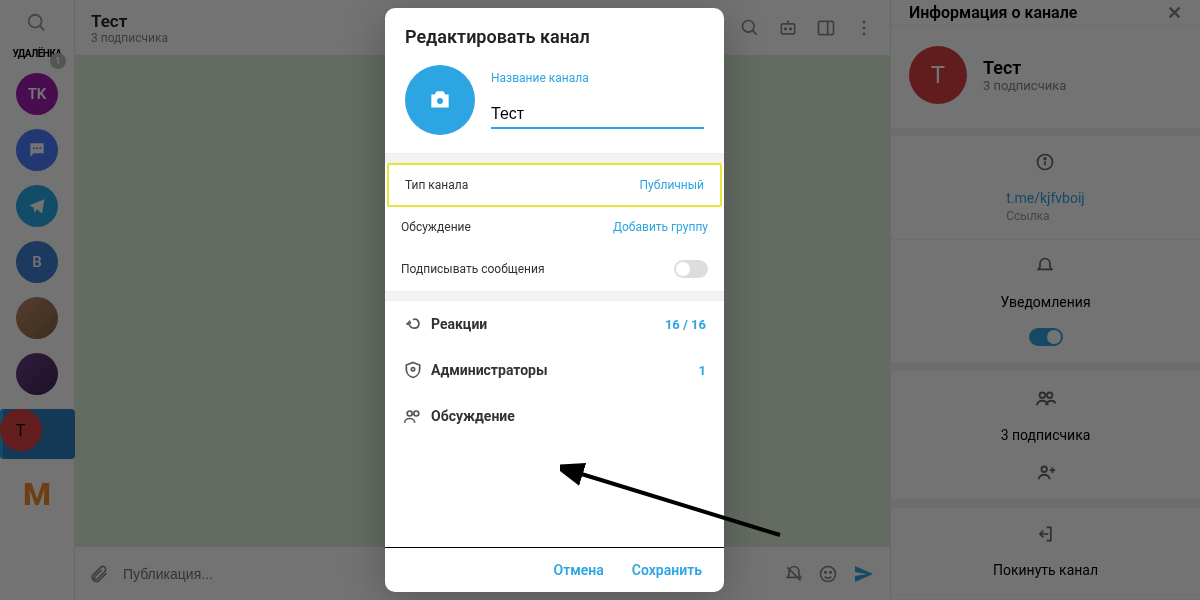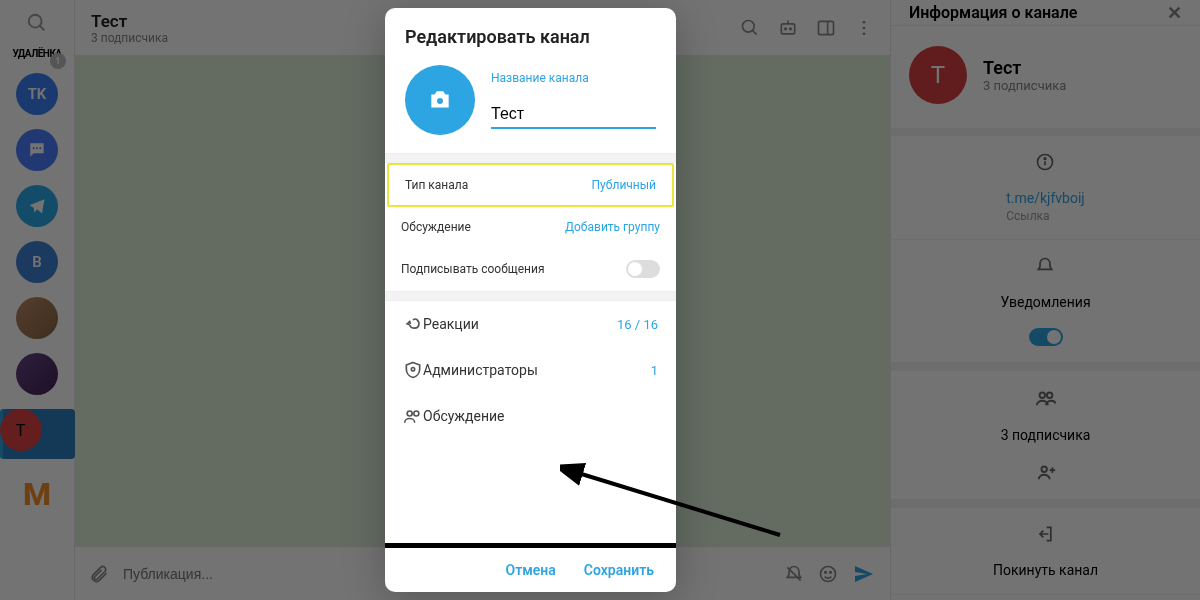--- a/index.html
+++ b/index.html
@@ -3,21 +3,21 @@
   <meta charset="utf-8">
   <style>
     * { box-sizing: border-box; margin: 0; padding: 0; }
     body { font-family: -apple-system, "Segoe UI", Roboto, sans-serif; width: 1200px; height: 600px; overflow: hidden; background: #fff; position: relative; }
     .app { display: flex; height: 600px; }
     .rail { width: 75px; background: #fff; border-right: 1px solid #e6e6e6; display: flex; flex-direction: column; align-items: center; padding-top: 12px; gap: 14px; }
     .search-icon { color: #999; }
     .udalenka { font-size: 10px; font-weight: 700; letter-spacing: -0.5px; position: relative; }
     .udalenka .dot { position: absolute; right: -4px; bottom: -10px; width: 16px; height: 16px; border-radius: 50%; background: #bdbdbd; color: #fff; font-size: 9px; display: flex; align-items: center; justify-content: center; }
     .chip { width: 42px; height: 42px; border-radius: 50%; display: flex; align-items: center; justify-content: center; color: #fff; font-weight: 600; font-size: 15px; }
-    .chip-tk { background: #3b82f6; }
+    .chip-tk { background: #a21caf; }
     .chip-bubble { background: #4d7cff; }
     .chip-tg { background: #2ca8e6; }
     .chip-b { background: #3f7fd6; }
     .chip-img1 { background: linear-gradient(135deg,#b86,#864); }
     .chip-img2 { background: linear-gradient(135deg,#648,#425); }
     .chip-t { background: #e14343; }
     .chip-m { background: transparent; color: #f28c28; border-radius: 0; font-size: 32px; font-weight: 800;}
     .rail .chip-t.active { box-shadow: inset 3px 0 0 #2ea5e3; border-radius: 4px; background: #2a7fc0; width: 75px; height: 50px; }
     .rail .chip-t.active .inner { width:42px; height:42px; border-radius:50%; background:#e14343; display:flex; align-items:center; justify-content:center; }
     .main { flex: 1; display: flex; flex-direction: column; position: relative; }
@@ -39,41 +39,41 @@
     .rp-prof .sb { font-size: 13px; color: #888; }
     .rp-row { display: flex; align-items: center; gap: 18px; padding: 16px 18px; border-bottom: 1px solid #f2f2f2; flex-direction: column; }
     .rp-row .ic { width: 22px; color: #666; }
     .rp-row .tx { flex: 1; font-size: 14px; }
     .rp-row .link-t { color: #2ea5e3; font-size: 14px; }
     .rp-row .sublabel { font-size: 12px; color: #999; margin-top: 3px; }
     .toggle-on { width: 34px; height: 18px; border-radius: 9px; background: #2ea5e3; position: relative; }
     .toggle-on::after { content: ''; position: absolute; right: 2px; top: 2px; width: 14px; height: 14px; background: #fff; border-radius: 50%; }
     .divider { height: 8px; background: #f2f2f2; }
     .dim { position: absolute; inset: 0; background: rgba(0,0,0,0.55); z-index: 10; }
-    .modal { position: absolute; left: 385px; top: 8px; width: 291px; height: 584px; background: #fff; border-radius: 10px; z-index: 20; box-shadow: 0 8px 40px rgba(0,0,0,0.25); display: flex; flex-direction: column; overflow: hidden; }
+    .modal { position: absolute; left: 385px; top: 8px; width: 339px; height: 584px; background: #fff; border-radius: 10px; z-index: 20; box-shadow: 0 8px 40px rgba(0,0,0,0.25); display: flex; flex-direction: column; overflow: hidden; }
     .m-title { padding: 18px 20px 4px; font-size: 18px; font-weight: 600; color: #222; }
     .m-body { flex: 1; overflow-y: auto; }
     .m-body::-webkit-scrollbar { width: 6px; }
     .m-body::-webkit-scrollbar-thumb { background: #ccc; border-radius: 3px; }
     .m-prof { display: flex; gap: 16px; padding: 14px 20px 18px; align-items: center; }
     .m-prof .cam { width: 70px; height: 70px; border-radius: 50%; background: #2ea5e3; display: flex; align-items: center; justify-content: center; color: #fff; }
     .m-prof .fld { flex: 1; }
     .m-prof .lbl { font-size: 12px; color: #2ea5e3; margin-bottom: 16px; }
     .m-prof input { border: none; border-bottom: 2px solid #2ea5e3; width: 100%; font-size: 16px; padding: 4px 0; outline: none; }
     .m-desc { padding: 2px 20px 16px; color: #999; font-size: 14px; }
     .m-split { height: 10px; background: #f3f3f3; border-top: 1px solid #eee; border-bottom: 1px solid #eee; }
     .m-row { display: flex; justify-content: space-between; align-items: center; padding: 13px 16px; font-size: 12px; color: #333; }
     .m-row.hl { border: 2px solid #e8e63a; border-radius: 2px; margin: 0 2px; }
     .m-row .r-link { color: #2ea5e3; }
     .toggle-off { width: 34px; height: 18px; border-radius: 9px; background: #ddd; position: relative; }
     .toggle-off::after { content: ''; position: absolute; left: 2px; top: 2px; width: 14px; height: 14px; background: #fff; border-radius: 50%; }
-    .m-irow { display: flex; align-items: center; gap: 0; padding: 13px 18px; font-size: 14px; color: #333; }
+    .m-irow { display: flex; align-items: center; gap: 8px; padding: 13px 18px; font-size: 14px; color: #333; font-weight: bold; }
     .m-irow .ic { width: 20px; color: #555; text-align: center; }
     .m-irow .cnt { margin-left: auto; color: #2ea5e3; font-size: 13px; }
-    .m-foot { display: flex; justify-content: flex-end; gap: 28px; padding: 14px 22px; border-top: 5px solid #000000; font-weight: 600; font-size: 14px; }
+    .m-foot { display: flex; justify-content: flex-end; gap: 28px; padding: 14px 22px; border-top: 1px solid #000000; font-weight: 600; font-size: 14px; }
     .m-foot .cancel { color: #2ea5e3; }
     .m-foot .save { color: #2ea5e3; }
     .arrow { position: absolute; z-index: 30; left: 560px; top: 460px; pointer-events: none; }
     svg { display: block; }
     .adduser-ic { color: #666; }
   </style>
 </head>
 <body>
 
 <div class="app">

